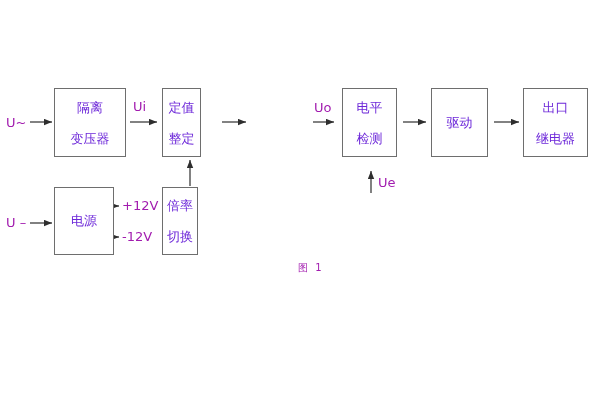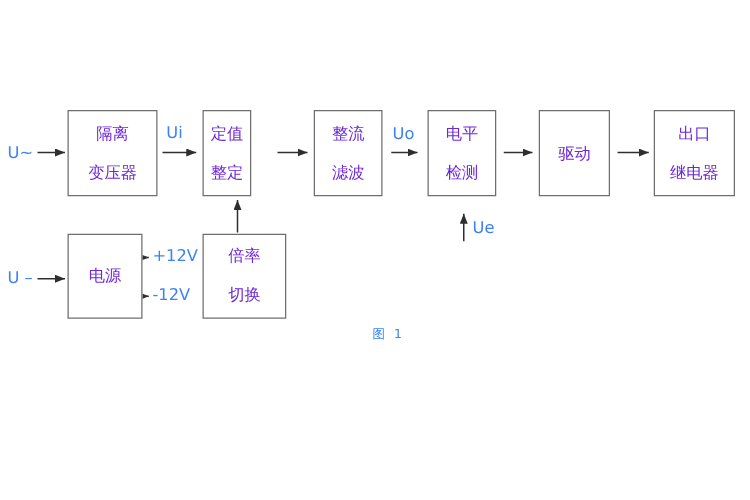--- a/index.html
+++ b/index.html
@@ -11,21 +11,21 @@
   .wires{position:absolute;left:0;top:0;}
   .box{
     position:absolute;box-sizing:border-box;
     border:1px solid #6e6e6e;background:#ffffff;
     display:flex;align-items:center;justify-content:center;
     color:#6d28d9;font-size:13px;text-align:center;
   }
   .box .lbl{white-space:pre-line;line-height:31px;}
   .box.one .lbl{line-height:normal;}
   .flabel{
-    position:absolute;color:#3b82f6;font-size:13px;line-height:1;
+    position:absolute;color:#a21caf;font-size:13px;line-height:1;
     white-space:nowrap;
   }
   .caption{font-size:10px;letter-spacing:2px;}
 </style>
 </head>
 <body>
 
 <div class="canvas">
 
   <svg class="wires" width="600" height="400" viewBox="0 0 600 400">
@@ -48,40 +48,36 @@
   </svg>
 
   <div class="box" style="left:54px;top:88px;width:72px;height:69px">
     <span class="lbl">隔离
 变压器</span>
   </div>
   <div class="box" style="left:162px;top:88px;width:39px;height:69px">
     <span class="lbl">定值
 整定</span>
   </div>
-  <div class="box" style="left:251px;top:88px;width:55px;height:69px">
-    <span class="lbl">整流
-滤波</span>
-  </div>
   <div class="box one" style="left:431px;top:88px;width:57px;height:69px">
     <span class="lbl">驱动</span>
   </div>
   <div class="box" style="left:342px;top:88px;width:55px;height:69px">
     <span class="lbl">电平
 检测</span>
   </div>
   <div class="box" style="left:523px;top:88px;width:65px;height:69px">
     <span class="lbl">出口
 继电器</span>
   </div>
 
   <div class="box one" style="left:54px;top:187px;width:60px;height:68px">
     <span class="lbl">电源</span>
   </div>
-  <div class="box" style="left:162px;top:187px;width:67px;height:68px">
+  <div class="box" style="left:162px;top:187px;width:36px;height:68px">
     <span class="lbl">倍率
 切换</span>
   </div>
 
   <span class="flabel" style="left:6px;top:116px">U~</span>
   <span class="flabel" style="left:133px;top:100px">Ui</span>
   <span class="flabel" style="left:314px;top:101px">Uo</span>
   <span class="flabel" style="left:6px;top:216px">U –</span>
   <span class="flabel" style="left:122px;top:199px">+12V</span>
   <span class="flabel" style="left:122px;top:230px">-12V</span>

